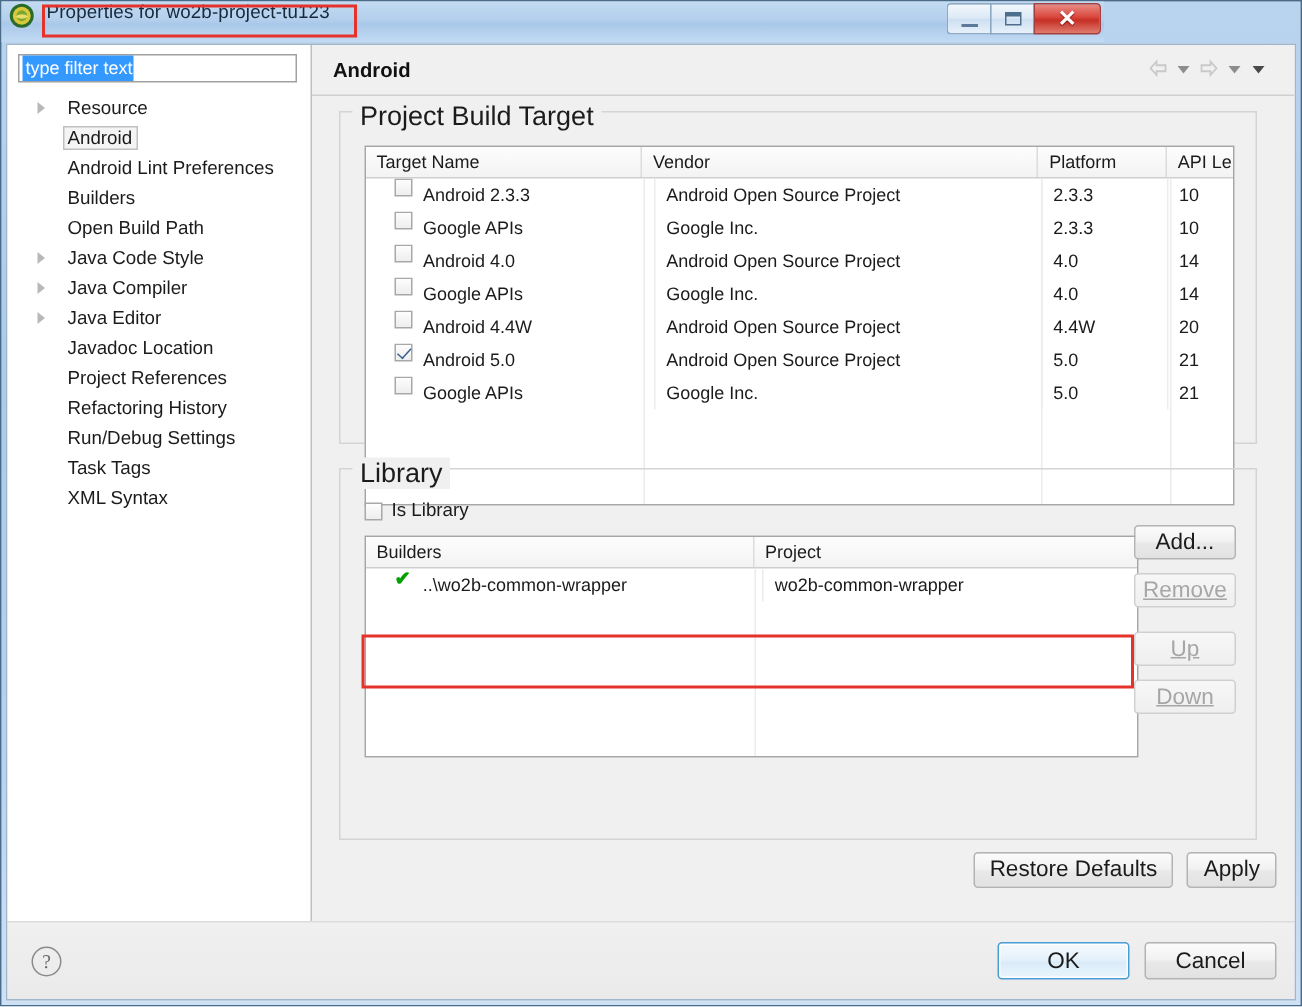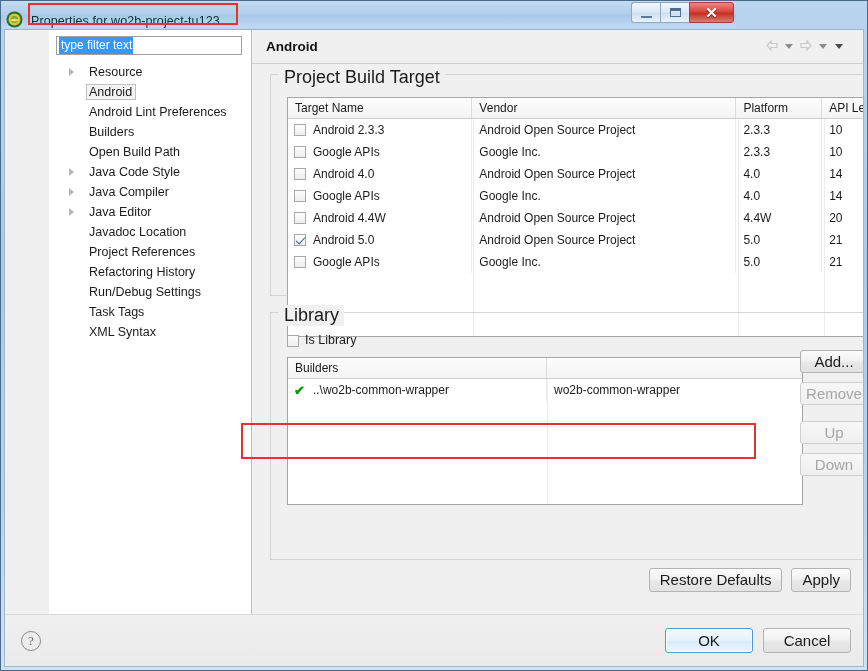--- a/index.html
+++ b/index.html
@@ -32,21 +32,21 @@
 
   
   .titlebar {
     position: absolute;
     left: 0; top: 0;
     width: 735px;
     height: 27px;
     box-sizing: border-box;
     background: linear-gradient(to bottom, #c3dbf2 0%, #b3cfec 45%, #a9c8e9 55%, #c2daf3 100%);
     display: flex;
-    align-items: flex-end;
+    align-items: flex-start;
     overflow: hidden;
   }
   .app-icon {
     width: 17px; height: 17px;
     margin-left: 5px;
     margin-top: 1px;
     flex: 0 0 auto;
     position: relative;
   }
   .title-text {
@@ -130,21 +130,20 @@
     border: 1px solid #9fb6cc;
     display: flex;
     flex-direction: column;
   }
   .content-area {
     position: relative;
     flex: 1 1 auto;
     background: #f0f0f0;
     display: flex;
     overflow: hidden;
-    padding-left: 44px;
   }
 
   
   .sidebar {
     width: 203px;
     box-sizing: border-box;
     background: #ffffff;
     border-right: 1px solid #bfbfbf;
     position: relative;
     flex: 0 0 auto;
@@ -316,23 +315,24 @@
     padding-left: 7px;
     box-sizing: border-box;
     height: 22px;
     line-height: 22px;
     border-right: 1px solid #ececec;
     white-space: nowrap;
     overflow: hidden;
   }
   .td.first {
     display: flex;
-    align-items: center;
+    align-items: flex-start;
     padding-left: 6px;
     gap: 7px;
+    margin-left: 13px;
   }
   .cb {
     width: 12px; height: 12px;
     box-sizing: border-box;
     border: 1px solid #a8a8a8;
     background: linear-gradient(to bottom,#fdfdfd,#eeeeee);
     flex: 0 0 auto;
     position: relative;
   }
   .cb.checked::after {
@@ -414,20 +414,21 @@
     border-radius: 3px;
     box-sizing: border-box;
     text-align: center;
     cursor: default;
     white-space: nowrap;
   }
   .btn.disabled {
     color: #a6a6a6;
     background: linear-gradient(to bottom, #f7f7f7, #efefef);
     border-color: #cfcfcf;
+    text-decoration: underline;
   }
   .side-buttons .btn {
     display: block;
     width: 68px;
     height: 23px;
     line-height: 21px;
     margin-bottom: 9px;
   }
   .side-buttons .btn.gap { margin-top: 16px; }
 
@@ -684,20 +685,21 @@
           <span class="group-title">Library</span>
 
           <div class="chk-row">
             <span class="cb"></span>
             <span>Is Library</span>
           </div>
 
           <div class="table-box" id="lib-table">
             <div class="thead">
               <div class="th lc1">Builders</div>
+              <div class="th lc2">Project</div>
             </div>
             <div class="tbody-row">
               <div class="td first lc1">
                 <span class="green-check">✔</span>
                 <span>..\wo2b-common-wrapper</span>
               </div>
               <div class="td lc2">wo2b-common-wrapper</div>
             </div>
             <div class="col-lines" style="left:259px;"></div>
           </div>

